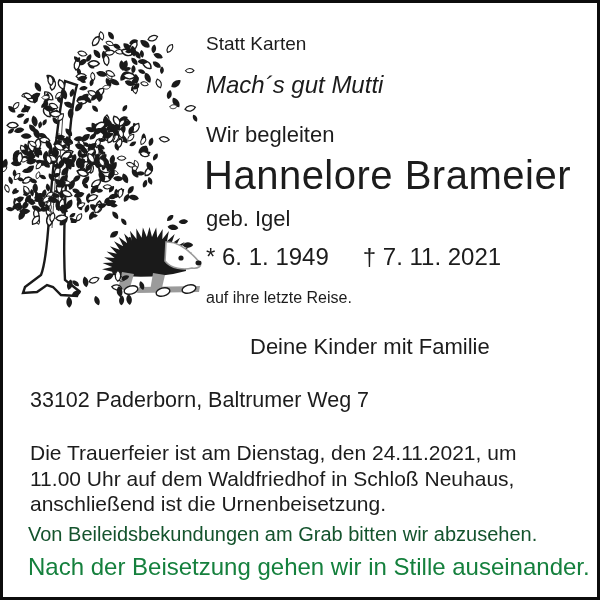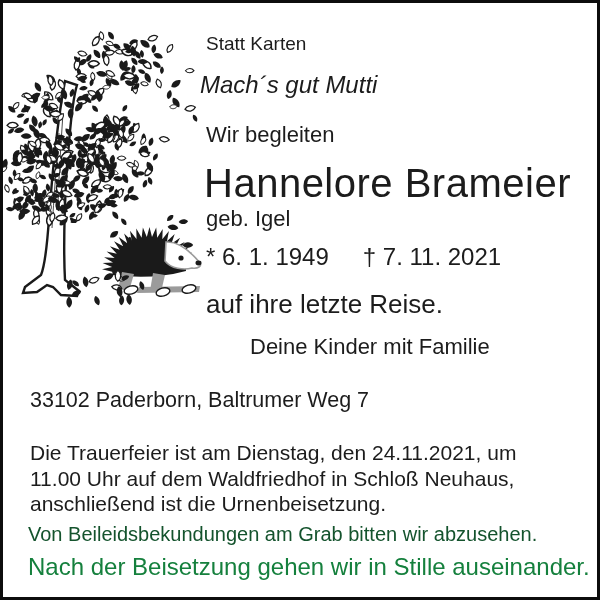--- a/index.html
+++ b/index.html
@@ -8,27 +8,27 @@
     width:600px;height:600px;
     box-sizing:border-box;
     border:3px solid #0d0d0d;
     background:#ffffff;
     font-family:"Liberation Sans", sans-serif;
     color:#1c1c1c;
     overflow:hidden;
   }
   .txt{position:absolute;white-space:nowrap;}
   .pre-header   {left:203px;top:30px;  font-size:19px;}
-  .motto        {left:197px;top:68px;  font-size:24px;font-style:italic;}
+  .motto        {left:203px;top:68px;  font-size:24px;font-style:italic;}
   .intro        {left:203px;top:119px; font-size:22px;}
-  .name         {left:201px;top:158px; font-size:40px;letter-spacing:0.5px;}
+  .name         {left:201px;top:150px; font-size:40px;letter-spacing:0.5px;}
   .maiden       {left:203px;top:203px; font-size:22px;}
   .dates        {left:203px;top:240px; font-size:24px;}
   .dates .birth {margin-right:34px;}
-  .journey      {left:203px;top:286px; font-size:26px;}
+  .journey      {left:203px;top:286px; font-size:16px;}
   .family       {left:203px;top:331px; font-size:22px;margin-left:44px;}
   .address      {left:27px; top:385px; font-size:21.5px;}
   .funeral      {left:27px; top:437px; font-size:21px;line-height:25.5px;
                  width:535px;white-space:normal;}
   .condolence   {left:25px; top:520px; font-size:20px;color:#14532d;}
   .closing      {left:25px; top:550px; font-size:24px;color:#15803d;}
   .illustration {position:absolute;left:0;top:0;width:210px;height:340px;}
 </style>
 </head>
 <body>

